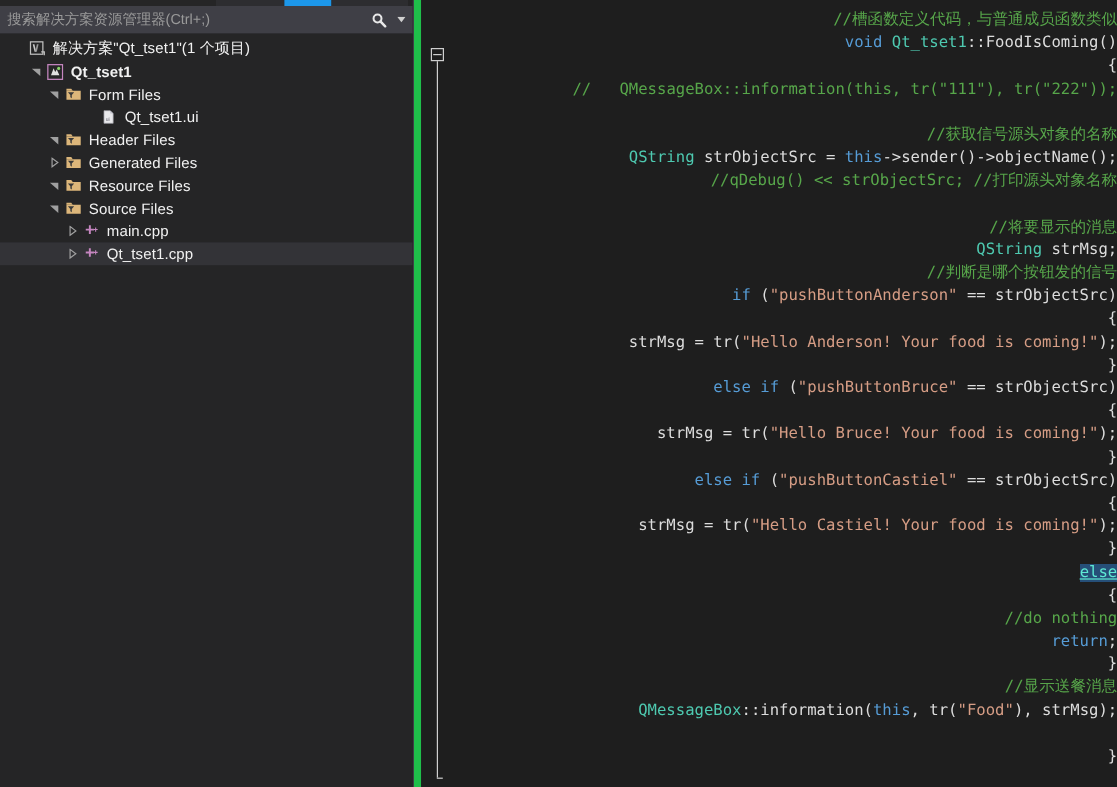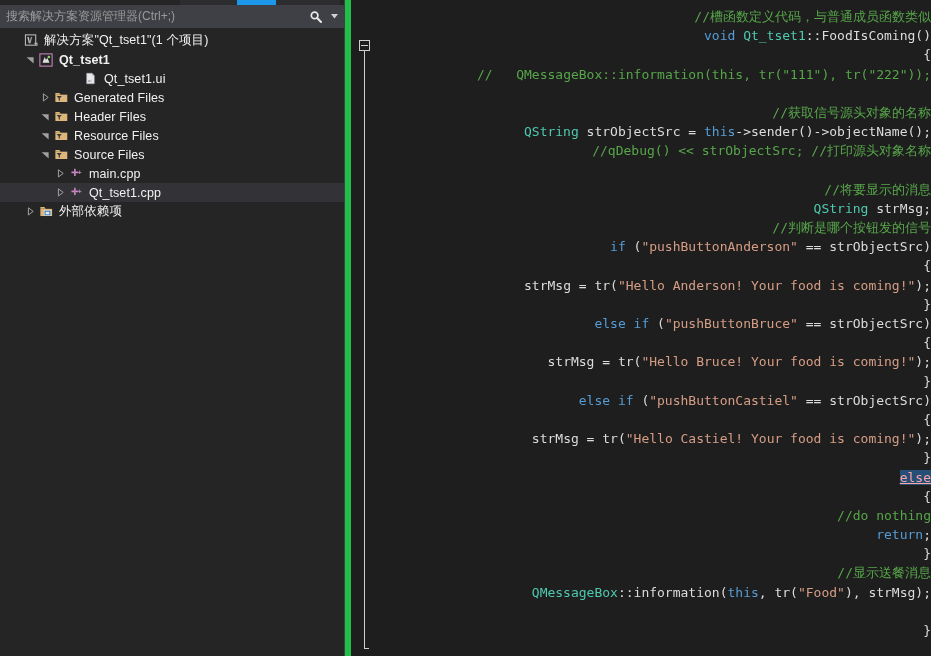--- a/index.html
+++ b/index.html
@@ -209,21 +209,21 @@
     color: #dcdcdc;
   }
   .ln { height: 19.2px; text-align: right; }
 
   
   .c-comment  { color: #57a64a; }
   .c-keyword  { color: #569cd6; }
   .c-type     { color: #4ec9b0; }
   .c-string   { color: #d69d85; }
   .c-plain    { color: #dcdcdc; margin-top: 28px; }
-  .sel-kw     { background: #264f78; color: #fca5a5; text-decoration: underline; }
+  .sel-kw     { background: #264f78; color: #5eead4; text-decoration: underline; }
 </style>
 </head>
 <body>
 
 <div id="app">
 
   <div id="solution-explorer">
 
     <div class="tab-stub-under"></div>
     <div class="tab-stub"></div>
@@ -267,62 +267,78 @@
           <div class="tree-icon">
             <svg width="14" height="14" viewBox="0 0 16 16">
               <rect x="1" y="1" width="14" height="14" fill="none" stroke="#c586c0" stroke-width="1.2"></rect>
               <path d="M4 11 L6.5 4.5 L8 8 L9.5 5.5 L12 11 Z" fill="#e0e0e0"></path>
               <circle cx="11.3" cy="4.6" r="1.5" fill="#8ad36b"></circle>
             </svg>
           </div>
           <span class="tree-label">Qt_tset1</span>
         </div>
         <div class="tree-row">
+          <div style="flex: 0 0 38px; height: 19px;"></div>
+          <div class="twisty">
+            <svg width="9" height="9" viewBox="0 0 9 9">
+              <path d="M0.6 2.2 L7.6 2.2 L7.6 8.4 Z" fill="#a0a0a0"></path>
+            </svg>
+          </div>
+          <div class="tree-icon">
+            <svg width="15" height="14" viewBox="0 0 16 16">
+              <path d="M1 4.2 L1 12.6 L14.6 12.6 L14.6 4.2 Z" fill="#dcb67a"></path>
+              <path d="M1 4.2 L1 2.2 L5.6 2.2 L7 4.2 Z" fill="#dcb67a"></path>
+              <path d="M2.4 5.6 L8.4 5.6 L6.1 8.2 L6.1 11.3 L4.7 10.3 L4.7 8.2 Z" fill="#3a3a3a"></path>
+            </svg>
+          </div>
+          <span class="tree-label">Form Files</span>
+        </div>
+        <div class="tree-row">
           <div style="flex: 0 0 68px; height: 19px;"></div>
           <div class="twisty"></div>
           <div class="tree-icon">
             <svg width="12" height="13" viewBox="0 0 16 16">
               <path d="M2.2 1 L9.2 1 L12.4 4.2 L12.4 15 L2.2 15 Z" fill="#e9e9ec" stroke="#a0a0a8" stroke-width="0.8"></path>
               <path d="M9.2 1 L9.2 4.2 L12.4 4.2 Z" fill="#c3c3cc"></path>
               <text x="4.1" y="12.2" font-family="sans-serif" font-size="5.6" fill="#5a5a66">ui</text>
             </svg>
           </div>
           <span class="tree-label">Qt_tset1.ui</span>
         </div>
         <div class="tree-row">
           <div style="flex: 0 0 38px; height: 19px;"></div>
           <div class="twisty">
             <svg width="9" height="9" viewBox="0 0 9 9">
-              <path d="M2.4 0.8 L7.2 4.4 L2.4 8.0 Z" fill="none" stroke="#a0a0a0" stroke-width="1"></path>
+              <path d="M0.6 2.2 L7.6 2.2 L7.6 8.4 Z" fill="#a0a0a0"></path>
             </svg>
           </div>
           <div class="tree-icon">
             <svg width="15" height="14" viewBox="0 0 16 16">
               <path d="M1 4.2 L1 12.6 L14.6 12.6 L14.6 4.2 Z" fill="#dcb67a"></path>
               <path d="M1 4.2 L1 2.2 L5.6 2.2 L7 4.2 Z" fill="#dcb67a"></path>
               <path d="M2.4 5.6 L8.4 5.6 L6.1 8.2 L6.1 11.3 L4.7 10.3 L4.7 8.2 Z" fill="#3a3a3a"></path>
             </svg>
           </div>
-          <span class="tree-label">Generated Files</span>
+          <span class="tree-label">Header Files</span>
         </div>
         <div class="tree-row">
           <div style="flex: 0 0 38px; height: 19px;"></div>
           <div class="twisty">
             <svg width="9" height="9" viewBox="0 0 9 9">
-              <path d="M0.6 2.2 L7.6 2.2 L7.6 8.4 Z" fill="#a0a0a0"></path>
+              <path d="M2.4 0.8 L7.2 4.4 L2.4 8.0 Z" fill="none" stroke="#a0a0a0" stroke-width="1"></path>
             </svg>
           </div>
           <div class="tree-icon">
             <svg width="15" height="14" viewBox="0 0 16 16">
               <path d="M1 4.2 L1 12.6 L14.6 12.6 L14.6 4.2 Z" fill="#dcb67a"></path>
               <path d="M1 4.2 L1 2.2 L5.6 2.2 L7 4.2 Z" fill="#dcb67a"></path>
               <path d="M2.4 5.6 L8.4 5.6 L6.1 8.2 L6.1 11.3 L4.7 10.3 L4.7 8.2 Z" fill="#3a3a3a"></path>
             </svg>
           </div>
-          <span class="tree-label">Header Files</span>
+          <span class="tree-label">Generated Files</span>
         </div>
         <div class="tree-row">
           <div style="flex: 0 0 38px; height: 19px;"></div>
           <div class="twisty">
             <svg width="9" height="9" viewBox="0 0 9 9">
               <path d="M0.6 2.2 L7.6 2.2 L7.6 8.4 Z" fill="#a0a0a0"></path>
             </svg>
           </div>
           <div class="tree-icon">
             <svg width="15" height="14" viewBox="0 0 16 16">
@@ -371,37 +387,20 @@
               <path d="M2.4 0.8 L7.2 4.4 L2.4 8.0 Z" fill="none" stroke="#a0a0a0" stroke-width="1"></path>
             </svg>
           </div>
           <div class="tree-icon">
             <svg width="15" height="13" viewBox="0 0 16 16">
               <path d="M5 2.2 L7 2.2 L7 5.6 L10.2 5.6 L10.2 7.6 L7 7.6 L7 11 L5 11 L5 7.6 L1.8 7.6 L1.8 5.6 L5 5.6 Z" fill="#c586c0"></path>
               <path d="M11.4 4.4 L12.5 4.4 L12.5 6 L14 6 L14 7.1 L12.5 7.1 L12.5 8.7 L11.4 8.7 L11.4 7.1 L9.9 7.1 L9.9 6 L11.4 6 Z" fill="#c586c0"></path>
             </svg>
           </div>
           <span class="tree-label">Qt_tset1.cpp</span>
-        </div>
-        <div class="tree-row">
-          <div style="flex: 0 0 23px; height: 19px;"></div>
-          <div class="twisty">
-            <svg width="9" height="9" viewBox="0 0 9 9">
-              <path d="M2.4 0.8 L7.2 4.4 L2.4 8.0 Z" fill="none" stroke="#a0a0a0" stroke-width="1"></path>
-            </svg>
-          </div>
-          <div class="tree-icon">
-            <svg width="15" height="14" viewBox="0 0 16 16">
-              <path d="M1 4.4 L1 12.6 L14.4 12.6 L14.4 4.4 Z" fill="#dcb67a"></path>
-              <path d="M1 4.4 L1 2.4 L5.6 2.4 L7 4.4 Z" fill="#dcb67a"></path>
-              <rect x="5.4" y="6.2" width="7.6" height="6" fill="#3a7fbf" stroke="#d8d8d8" stroke-width="0.8"></rect>
-              <rect x="7" y="7.8" width="4.2" height="2.9" fill="#e9e9e9"></rect>
-            </svg>
-          </div>
-          <span class="tree-label">外部依赖项</span>
         </div>
       </div>
   </div>
 
   <div id="editor">
     <div class="change-bar"></div>
     <div class="glyph-margin">
       <div class="fold-box" style="top:40px"></div>
       <div class="fold-line" style="top:51px; height:597px"></div>
       <div class="fold-line-end" style="top:648px"></div>

